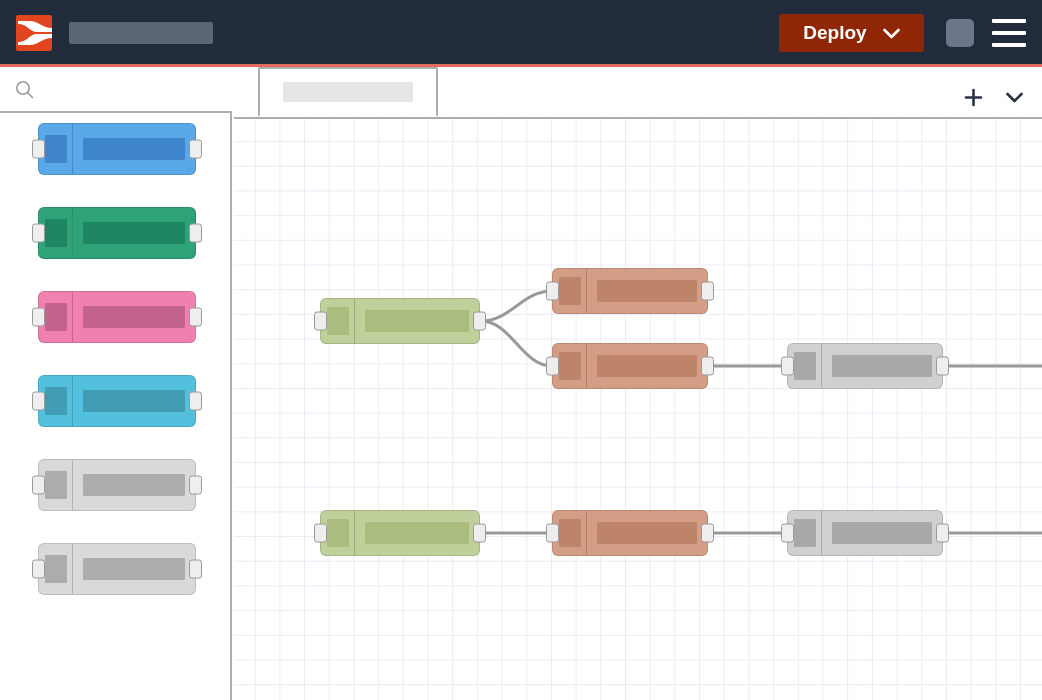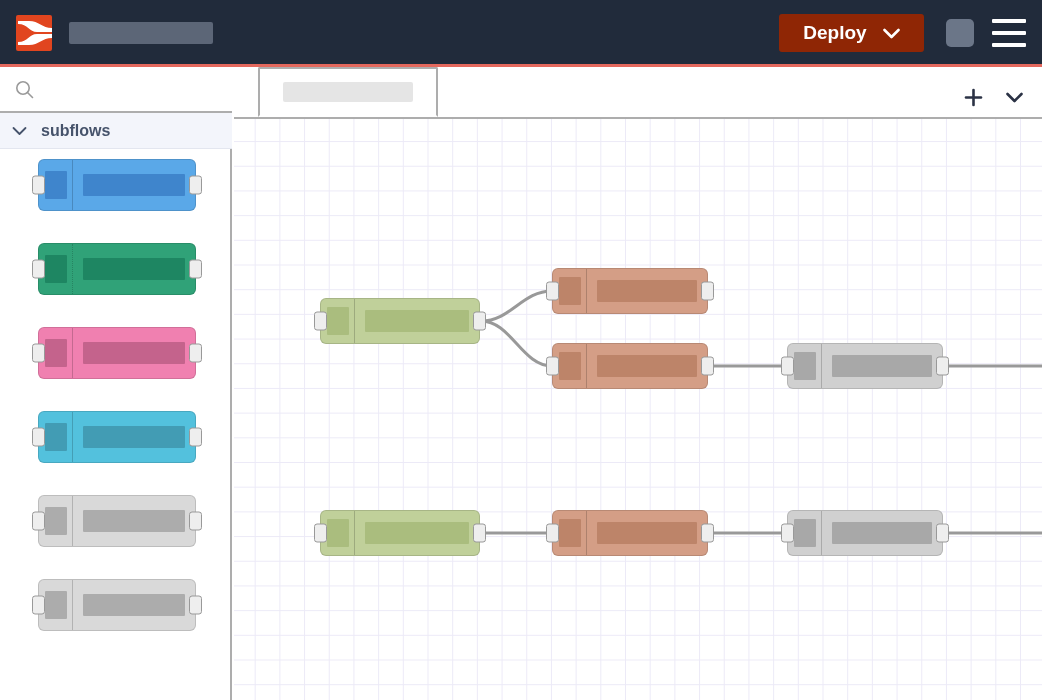--- a/index.html
+++ b/index.html
@@ -223,28 +223,20 @@
     <div id="palette-search">
       <span id="search-icon">
         <svg width="19" height="19" viewBox="0 0 19 19" aria-hidden="true">
           <circle cx="8" cy="8" r="6.2" stroke="#9a9a9a" stroke-width="1.6" fill="none"></circle>
           <line x1="12.5" y1="12.5" x2="17.5" y2="17.5" stroke="#9a9a9a" stroke-width="1.6" stroke-linecap="round"></line>
         </svg>
       </span>
       <input id="search-input" type="text" value="" placeholder="" style="">
     </div>
 
-    <div id="palette-category">
-      <span>
-        <svg width="15" height="10" viewBox="0 0 15 10" aria-hidden="true">
-          <path d="M1.5 2 L7.5 8 L13.5 2" stroke="#46536b" stroke-width="1.8" fill="none" stroke-linecap="round" stroke-linejoin="round"></path>
-        </svg>
-      </span>
-      <span class="cat-label">subflows</span>
-    </div>
 
     <div id="palette-list">
         <div class="node palette-node" style="background: rgb(90, 168, 232);">
           <div class="icon-cell">
             <div class="icon-glyph" style="background: rgb(63, 133, 204);"></div>
           </div>
           <div class="label-cell">
             <div class="label-redact" style="background: rgb(63, 133, 204);"></div>
           </div>
           <div class="port in"></div>

